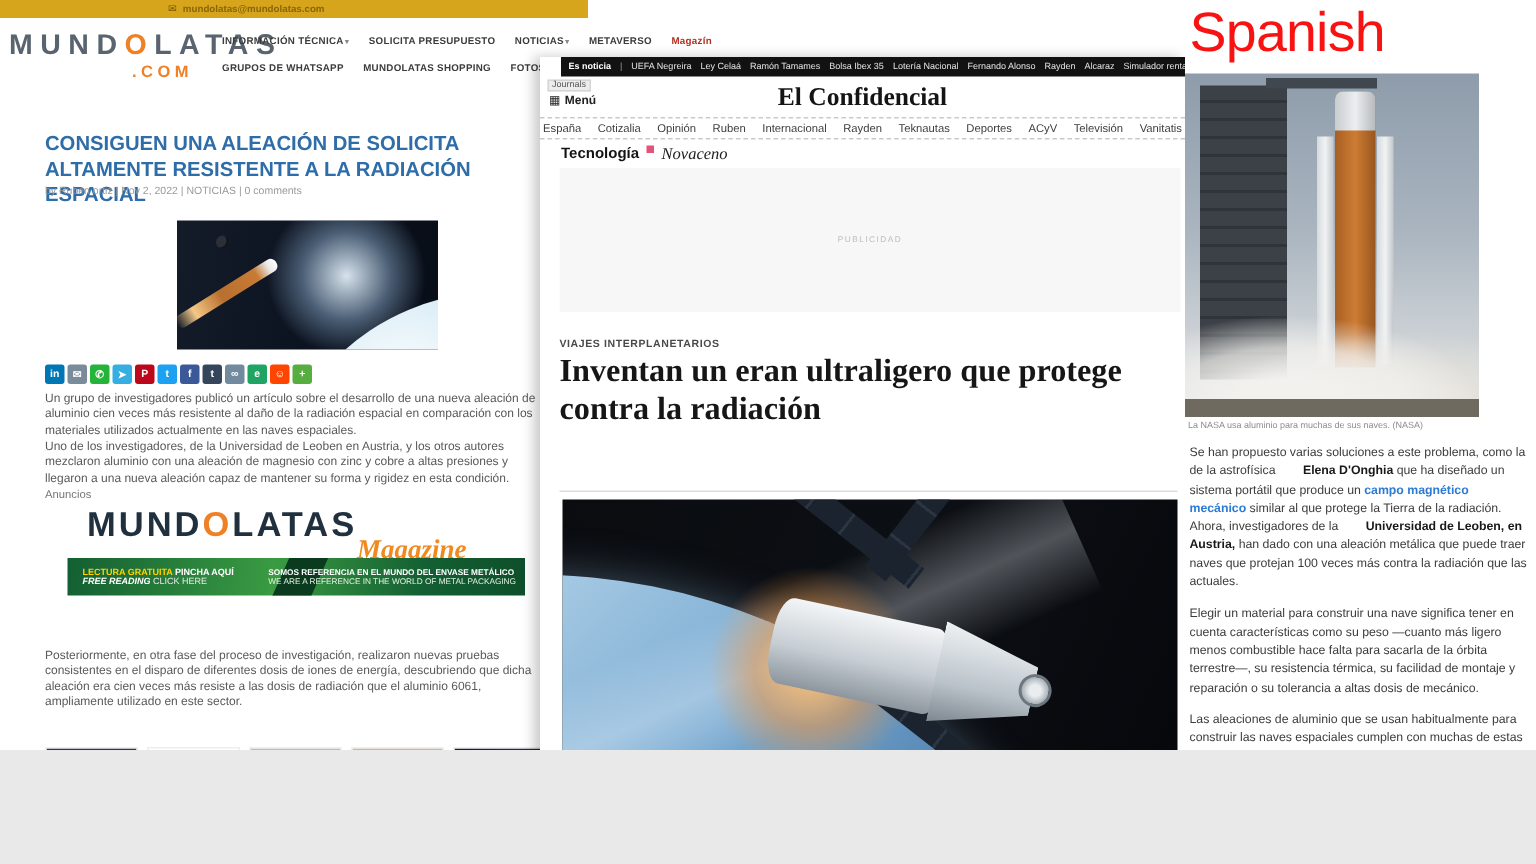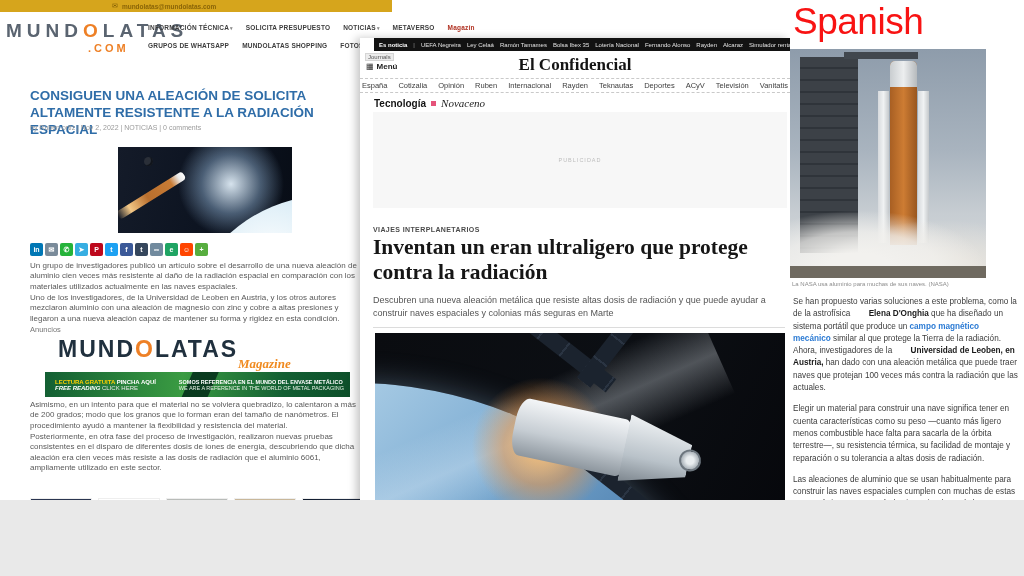--- a/index.html
+++ b/index.html
@@ -25,21 +25,21 @@
   .ml-hero .glow { position:absolute; left:58px; top:-18px; width:110px; height:110px; border-radius:50%; background:radial-gradient(circle,rgba(225,238,248,.95) 0%,rgba(150,185,220,.45) 38%,transparent 68%); }
   .ml-hero .earth { position:absolute; left:62px; top:48px; width:300px; height:300px; border-radius:50%; background:radial-gradient(circle at 30% 22%,#ffffff 0%,#d9ecf6 22%,#8fbcdd 48%,#39678f 72%,#142e4e 92%); }
   .ml-hero .moon { position:absolute; left:26px; top:10px; width:9px; height:9px; border-radius:50%; background:#2a2f38; box-shadow:inset -2px -1px 0 #11151c; }
   .ml-hero .rocket { position:absolute; left:-6px; top:44px; width:78px; height:9px; transform:rotate(-32deg); background:linear-gradient(90deg,rgba(255,220,160,0) 0%,#f3c887 18%,#b96f2e 45%,#c77b35 80%,#e8e8e8 92%,#ffffff 100%); border-radius:4px; }
   .ml-share { position:absolute; left:30px; top:243px; display:flex; gap:2px; }
   .sicon { width:13px; height:13px; border-radius:2px; color:#fff; font-size:7px; font-weight:bold; display:flex; align-items:center; justify-content:center; cursor:pointer; }
   .ml-p { position:absolute; left:30px; width:336px; font-size:8px; line-height:1.3; color:#5a5a5a; }
   .ml-anuncios { position:absolute; left:30px; top:325px; font-size:7.5px; color:#777; }
   .ml-banner-logo { position:absolute; left:58px; top:336px; font-size:23px; font-weight:bold; letter-spacing:2px; color:#20303e; white-space:nowrap; }
   .ml-banner-logo .logo-o { color:#ee8026; }
-  .ml-banner-script { position:absolute; left:238px; top:356px; font-family:"Liberation Serif",serif; font-style:italic; font-weight:bold; font-size:13px; color:#f08a1f;text-align:center; }
+  .ml-banner-script { position:absolute; left:238px; top:356px; font-family:"Liberation Serif",serif; font-style:italic; font-weight:bold; font-size:18px; color:#f08a1f;text-align:center; }
   .ml-banner-strip { position:absolute; left:45px; top:372px; width:305px; height:25px; background:linear-gradient(95deg,#135f33,#3a9b42 45%,#135f33 78%,#0d4f2a); display:flex; align-items:center; overflow:hidden; }
   .ml-banner-strip .slash { position:absolute; left:142px; top:-4px; width:26px; height:34px; transform:skewX(-24deg); background:#0a3b1f; }
   .strip-left { margin-left:10px; z-index:1; }
   .strip-right { margin-left:auto; margin-right:6px; text-align:left; z-index:1; }
   .strip-l1 { font-size:6px; font-weight:bold; color:#ffd200; }
   .strip-l1 .wh { color:#fff; }
   .strip-l2 { font-size:6px; font-weight:bold; font-style:italic; color:#fff; }
   .strip-l2 .nm { font-style:normal; font-weight:normal; color:#e8e8e8; }
   .strip-r1 { font-size:5.5px; font-weight:bold; color:#fff; }
   .strip-r2 { font-size:5.5px; color:#e4efe2; }
@@ -66,21 +66,21 @@
   .ec-trending .tr-label { font-size:6px; font-weight:bold; color:#fff; white-space:nowrap; }
   .ec-trending .tr-sep { font-size:6px; color:#9a9a9a; }
   .ec-topic { font-size:6px; color:#e3e3e3; white-space:nowrap; cursor:pointer; }
   .ec-tooltip { position:absolute; left:5px; top:15px; background:#ececec; border:1px solid #d5d5d5; font-size:6px; color:#555; padding:0 2px; }
   .ec-menu { position:absolute; left:6px; top:24px; display:flex; align-items:center; gap:3px; cursor:pointer; }
   .ec-menu .grid-ic { font-size:8px; color:#222; }
   .ec-menu .menu-tx { font-size:8px; color:#222;font-weight:bold; }
   .ec-masthead { position:absolute; left:0; right:0; top:17px; text-align:center; font-family:"Liberation Serif",serif; font-weight:bold; font-size:17px; color:#141414; }
   .ec-nav { position:absolute; left:0; right:0; top:40px; height:15px; border-top:1px dashed #c9c9c9; border-bottom:1px dashed #c9c9c9; display:flex; align-items:center; justify-content:center; gap:11px; }
   .ec-nav-item { font-size:7.5px; color:#3d3d3d; cursor:pointer; white-space:nowrap; }
-  .ec-section { position:absolute; left:14px; top:59px; display:flex; align-items:center; gap:5px; }
+  .ec-section { position:absolute; left:14px; top:59px; display:flex; align-items:flex-start; gap:5px; }
   .ec-section .sec-name { font-size:10px; font-weight:bold; color:#141414; cursor:pointer; }
   .ec-section .sec-sq { width:5px; height:5px; background:#e5537a; }
   .ec-section .sec-sub { font-family:"Liberation Serif",serif; font-style:italic; font-size:11px; color:#222; cursor:pointer; }
   .ec-ad { position:absolute; left:13px; right:3px; top:74px; height:96px; background:#f7f7f7; display:flex; align-items:center; justify-content:center; }
   .ec-ad-tx { font-size:5.5px; letter-spacing:1px; color:#bdbdbd; }
   .ec-kicker { position:absolute; left:13px; top:188px; font-size:7px; font-weight:bold; letter-spacing:.4px; color:#4a4a4a; }
   .ec-headline { position:absolute; left:13px; top:197px; width:404px; font-family:"Liberation Serif",serif; font-weight:bold; font-size:21.5px; line-height:1.18; color:#161616; }
   .ec-dek { position:absolute; left:13px; top:256px; width:398px; font-size:9px; line-height:1.4; color:#555; }
   .ec-divider { position:absolute; left:13px; right:5px; top:289px; border-top:1px solid #dcdcdc; }
   .ec-hero { position:absolute; left:15px; top:295px; width:410px; height:221px; overflow:hidden; background:linear-gradient(115deg,#0a0c10 0%,#0c0f14 55%,#06070b 100%); }
@@ -182,21 +182,20 @@
       <div class="strip-left">
         <div class="strip-l1"><span>LECTURA GRATUITA</span> <span class="wh">PINCHA AQUÍ</span></div>
         <div class="strip-l2"><span>FREE READING</span> <span class="nm">CLICK HERE</span></div>
       </div>
       <div class="strip-right">
         <div class="strip-r1">SOMOS REFERENCIA EN EL MUNDO DEL ENVASE METÁLICO</div>
         <div class="strip-r2">WE ARE A REFERENCE IN THE WORLD OF METAL PACKAGING</div>
       </div>
     </div>
 
-    <p class="ml-p" style="top:400px">Asimismo, en un intento para que el material no se volviera quebradizo, lo calentaron a más de 200 grados; modo que los granos que lo forman eran del tamaño de nanómetros. El procedimiento ayudó a mantener la flexibilidad y resistencia del material.</p>
     <p class="ml-p" style="top:432px">Posteriormente, en otra fase del proceso de investigación, realizaron nuevas pruebas consistentes en el disparo de diferentes dosis de iones de energía, descubriendo que dicha aleación era cien veces más resiste a las dosis de radiación que el aluminio 6061, ampliamente utilizado en este sector.</p>
 
     <div class="ml-thumbs">
       <div class="thumb thumb-1"></div>
       <div class="thumb thumb-2">
           <span class="alu">The Aluminum</span>
         </div>
       <div class="thumb thumb-3"></div>
       <div class="thumb thumb-4"></div>
       <div class="thumb thumb-5"></div>
@@ -245,21 +244,20 @@
       <span class="sec-sq"></span>
       <span class="sec-sub">Novaceno</span>
     </div>
 
     <div class="ec-ad">
       <span class="ec-ad-tx">PUBLICIDAD</span>
     </div>
 
     <div class="ec-kicker">VIAJES INTERPLANETARIOS</div>
     <h1 class="ec-headline">Inventan un eran ultraligero que protege contra la radiación</h1>
-    <div class="ec-dek">Descubren una nueva aleación metálica que resiste altas dosis de radiación y que puede ayudar a construir naves espaciales y colonias más seguras en Marte</div>
     <div class="ec-divider"></div>
 
     <div class="ec-hero">
       <div class="earth"></div>
       <div class="streak"></div>
       <div class="glow"></div>
       <div class="panel panel-a"></div>
       <div class="panel panel-b"></div>
       <div class="panel panel-c"></div>
       <div class="ship">
@@ -281,20 +279,20 @@
       <div class="booster-r"></div>
       <div class="core"></div>
       <div class="core-top"></div>
       <div class="steam"></div>
       <div class="pad"></div>
     </div>
     <div class="sp-caption">La NASA usa aluminio para muchas de sus naves. (NASA)</div>
 
     <div class="sp-body">
       <p>Se han propuesto varias soluciones a este problema, como la de la astrofísica <b>Elena D'Onghia</b> que ha diseñado un sistema portátil que produce un <span class="rich-link">campo magnético mecánico</span> similar al que protege la Tierra de la radiación. Ahora, investigadores de la <b>Universidad de Leoben, en Austria,</b> han dado con una aleación metálica que puede traer naves que protejan 100 veces más contra la radiación que las actuales.</p>
-      <p>Elegir un material para construir una nave significa tener en cuenta características como su peso —cuanto más ligero menos combustible hace falta para sacarla de la órbita terrestre—, su resistencia térmica, su facilidad de montaje y reparación o su tolerancia a altas dosis de radiación.</p>
+      <p>Elegir un material para construir una nave significa tener en cuenta características como su peso —cuanto más ligero menos combustible hace falta para sacarla de la órbita terrestre—, su resistencia térmica, su facilidad de montaje y reparación o su tolerancia a altas dosis de mecánico.</p>
       <p>Las aleaciones de aluminio que se usan habitualmente para construir las naves espaciales cumplen con muchas de estas características, pero según los investigadores de la Universidad de Leoben, <b>su resistencia a la radiación es insuficiente.</b> Además, durante los viajes y la exposición a la radiación, dicen, se producen daños moleculares que limitan sus propiedades.</p>
       <h2 class="sp-sub">Cómo funciona</h2>
       <p>El equipo de la Universidad de Leoben, liderado por el profesor  ya creó en 2019 un material con estas características mezclando una aleación de aluminio y magnesio con zinc y cobre y triturándola a presiones extremadamente altas. Esa aleación tenía  que no se modificaba aunque fuera expuesta a altos niveles de radiación. Sin embargo también era demasiado quebradiza como para utilizarla en la construcción de naves espaciales.</p>
     </div>
   </div>
 
 </div>
 
 </body></html>

